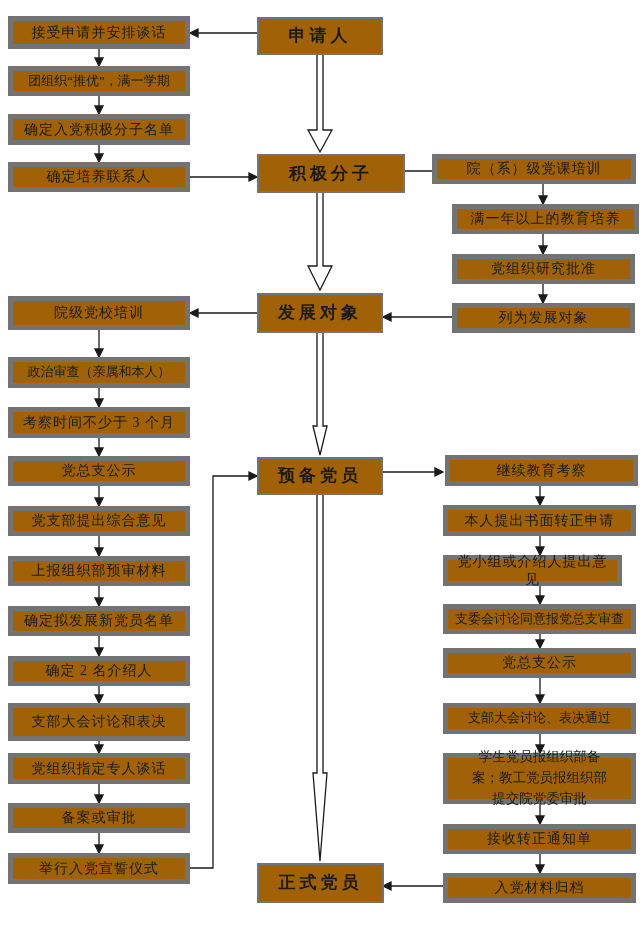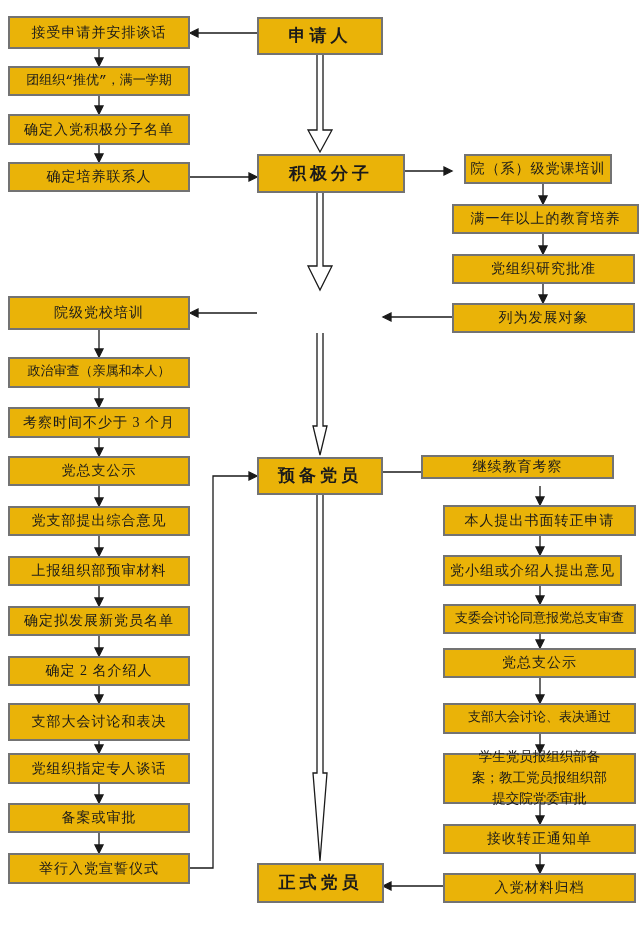--- a/index.html
+++ b/index.html
@@ -1,23 +1,23 @@
 <!DOCTYPE html>
 <html><head>
 <meta charset="utf-8">
 <style>
   html,body{margin:0;padding:0;background:#ffffff;}
   .canvas{position:relative;width:644px;height:940px;background:#ffffff;overflow:hidden;
           font-family:"Liberation Serif","DejaVu Serif",serif;color:#1a1a1a;}
   svg.wires{position:absolute;left:0;top:0;width:644px;height:940px;}
-  .box{position:absolute;box-sizing:border-box;background:#eab308;border:2px solid #737373;
+  .box{position:absolute;box-sizing:border-box;background:#a16207;border:5px solid #737373;
        display:flex;align-items:center;justify-content:center;text-align:center;
        font-size:14px;letter-spacing:1px;line-height:1.25;padding:1px 3px;}
   .stage{border-width:2px;font-weight:bold;font-size:17px;letter-spacing:4px;text-align:right;}
-  .tight{font-size:13px;letter-spacing:0;font-family:Liberation Mono, monospace;}
+  .tight{font-size:13px;letter-spacing:0;}
   .twoline{font-size:13.5px;letter-spacing:0;line-height:1.55;padding:2px 24px;}
 </style>
 </head>
 <body>
 
 <div class="canvas">
 
   <svg class="wires" viewBox="0 0 644 940" fill="none" stroke="#1a1a1a" stroke-width="1.3">
 
     <path d="M317,55 L317,130 L308,130 L320,152 L332,130 L323,130 L323,55" fill="#ffffff"></path>
@@ -102,20 +102,21 @@
       <polygon points="249,472 249,480 257,476" fill="#1a1a1a"></polygon>
       <line x1="383" y1="472" x2="436" y2="472"></line>
         <polygon points="435,468 435,476 443,472" fill="#1a1a1a"></polygon>
       <line x1="443" y1="886" x2="390" y2="886"></line>
         <polygon points="391,882 391,890 383,886" fill="#1a1a1a"></polygon>
     </g>
   </svg>
 
   <div class="box stage" style="left:257px;top:17px;width:126px;height:38px">申请人</div>
   <div class="box stage" style="left:257px;top:154px;width:148px;height:39px">积极分子</div>
+  <div class="box stage" style="left:257px;top:293px;width:126px;height:40px">发展对象</div>
   <div class="box stage" style="left:257px;top:457px;width:126px;height:38px">预备党员</div>
   <div class="box stage" style="left:257px;top:863px;width:127px;height:40px">正式党员</div>
 
   <div class="box" style="left:8px;top:16px;width:182px;height:33px">接受申请并安排谈话</div>
   <div class="box tight" style="left:8px;top:66px;width:182px;height:30px">团组织“推优”，满一学期</div>
   <div class="box" style="left:8px;top:114px;width:182px;height:31px">确定入党积极分子名单</div>
   <div class="box" style="left:8px;top:296px;width:182px;height:34px">院级党校培训</div>
 
   <div class="box" style="left:8px;top:162px;width:182px;height:30px">确定培养联系人</div>
   <div class="box tight" style="left:8px;top:357px;width:182px;height:31px">政治审查（亲属和本人）</div>
@@ -123,26 +124,26 @@
   <div class="box" style="left:8px;top:456px;width:182px;height:30px">党总支公示</div>
   <div class="box" style="left:8px;top:506px;width:182px;height:30px">党支部提出综合意见</div>
   <div class="box" style="left:8px;top:556px;width:182px;height:30px">上报组织部预审材料</div>
   <div class="box" style="left:8px;top:606px;width:182px;height:30px">确定拟发展新党员名单</div>
   <div class="box" style="left:8px;top:656px;width:182px;height:30px">确定 2 名介绍人</div>
   <div class="box" style="left:8px;top:703px;width:182px;height:38px">支部大会讨论和表决</div>
   <div class="box" style="left:8px;top:753px;width:182px;height:31px">党组织指定专人谈话</div>
   <div class="box" style="left:8px;top:803px;width:182px;height:30px">备案或审批</div>
   <div class="box" style="left:8px;top:853px;width:182px;height:31px">举行入党宣誓仪式</div>
 
-  <div class="box" style="left:464px;top:154px;width:148px;height:30px">院（系）级党课培训</div>
+  <div class="box" style="left:432px;top:154px;width:204px;height:30px">院（系）级党课培训</div>
   <div class="box" style="left:452px;top:204px;width:187px;height:30px">满一年以上的教育培养</div>
   <div class="box" style="left:452px;top:254px;width:183px;height:30px">党组织研究批准</div>
   <div class="box" style="left:452px;top:303px;width:183px;height:30px">列为发展对象</div>
 
-  <div class="box" style="left:421px;top:455px;width:193px;height:24px">继续教育考察</div>
+  <div class="box" style="left:445px;top:455px;width:193px;height:31px">继续教育考察</div>
   <div class="box" style="left:443px;top:505px;width:193px;height:31px">本人提出书面转正申请</div>
   <div class="box" style="left:443px;top:555px;width:179px;height:31px">党小组或介绍人提出意见</div>
   <div class="box tight" style="left:443px;top:604px;width:193px;height:30px">支委会讨论同意报党总支审查</div>
   <div class="box" style="left:443px;top:648px;width:193px;height:30px">党总支公示</div>
   <div class="box tight" style="left:443px;top:703px;width:193px;height:31px">支部大会讨论、表决通过</div>
   <div class="box twoline" style="left:443px;top:753px;width:193px;height:51px">学生党员报组织部备案；教工党员报组织部提交院党委审批</div>
   <div class="box" style="left:443px;top:824px;width:193px;height:30px">接收转正通知单</div>
   <div class="box" style="left:443px;top:873px;width:193px;height:30px">入党材料归档</div>
 
 </div>

